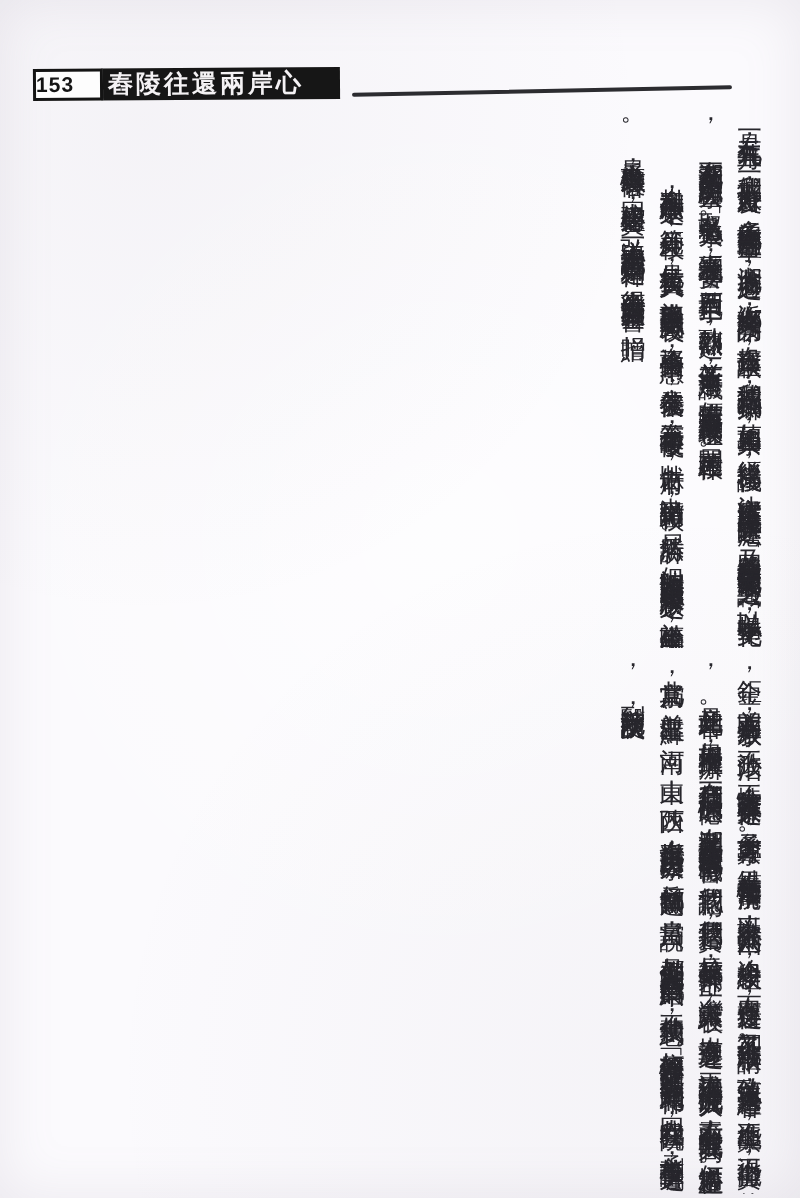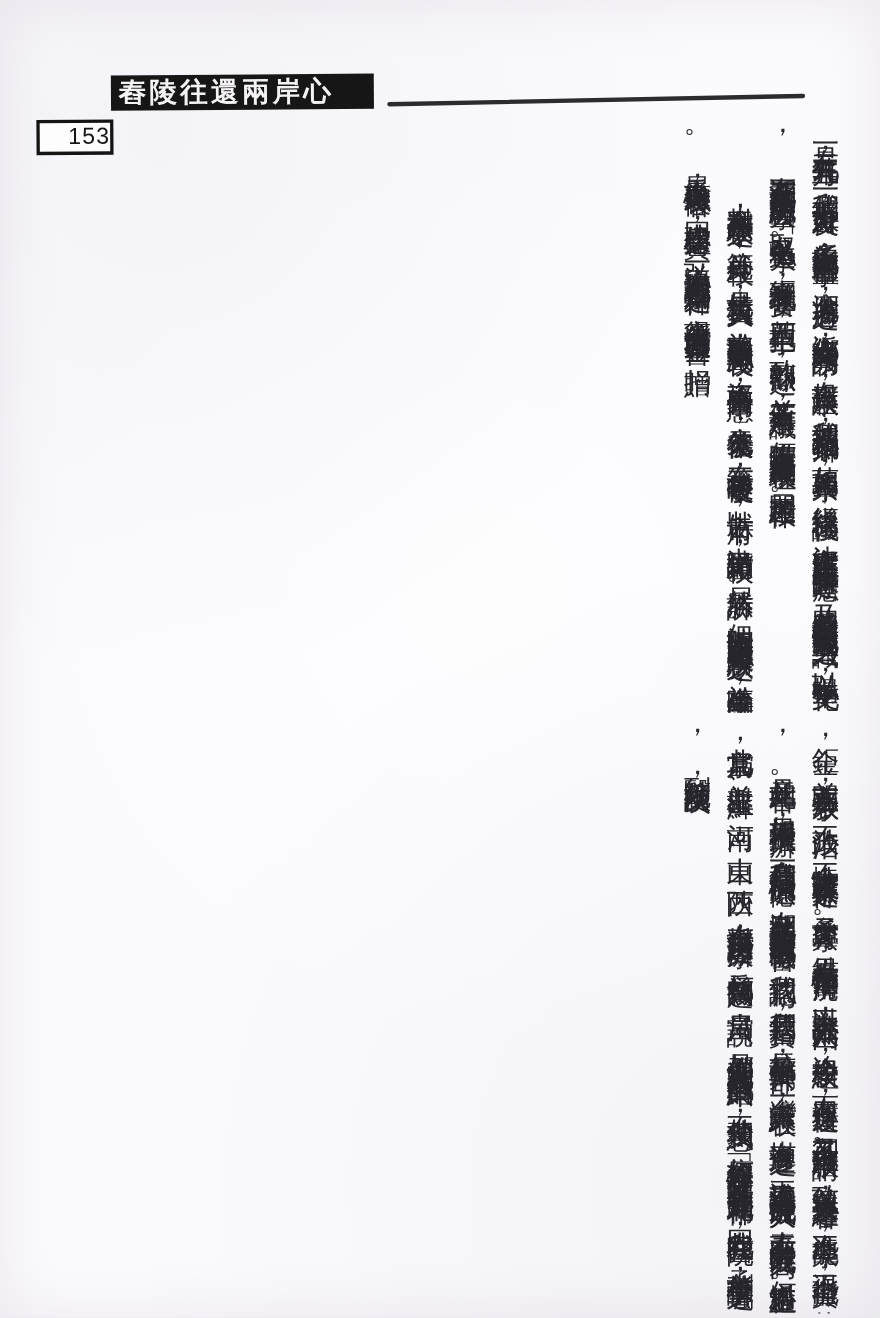--- a/index.html
+++ b/index.html
@@ -22,26 +22,25 @@
   
   .header{
     position:absolute;left:33px;top:68px;
     display:flex;align-items:stretch;
     transform:rotate(-0.4deg);
   }
   .pagenum-box{
     width:64px;height:26px;
     background:#fdfdfd;
     border:3px solid #141414;
-    display:flex;align-items:center;justify-content:flex-end;
+    display:flex;align-items:center;justify-content:flex-start;
     font-family:"Liberation Sans","DejaVu Sans",sans-serif;
-    font-size:21px;font-weight:normal;color:#141414;
+    font-size:21px;font-weight:bold;color:#141414;
     letter-spacing:1px;
     z-index:2;
-    margin-top:40px;
   }
   .title-bar{
     width:232px;height:32px;
     margin-left:-2px;
     background:#161616;
     display:flex;align-items:center;
     padding-left:7px;
     z-index:1;
   }
   .title-text{

